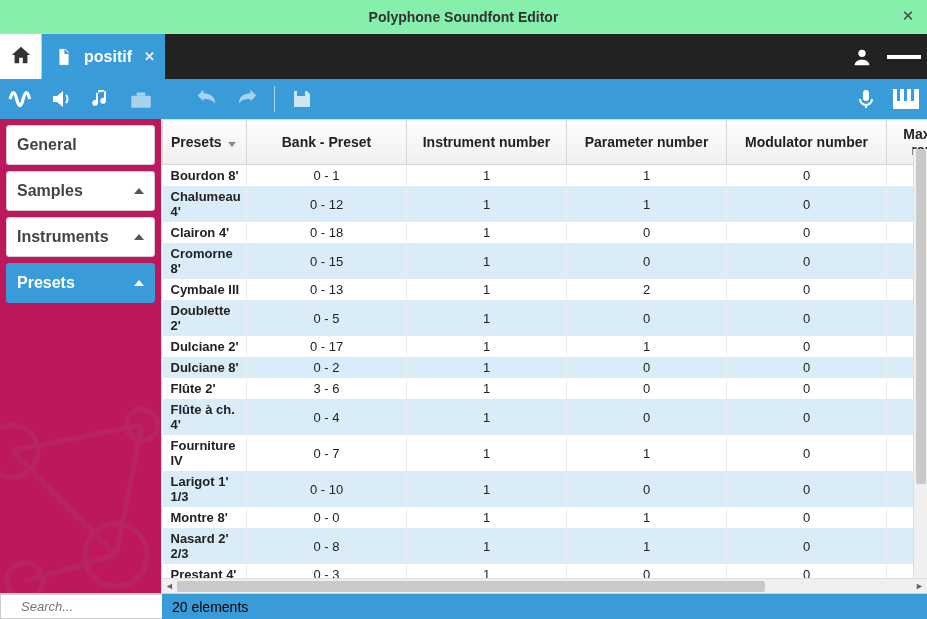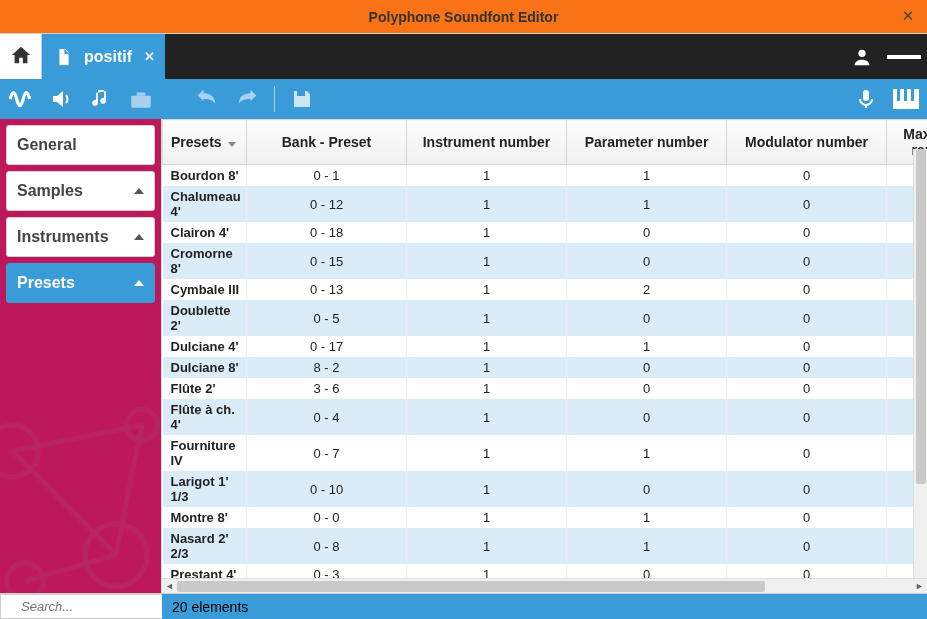--- a/index.html
+++ b/index.html
@@ -1,19 +1,19 @@
 <!DOCTYPE html>
 <html><head>
 <meta charset="utf-8">
 <style>
 * { margin: 0; padding: 0; box-sizing: border-box; }
 html, body { width: 927px; height: 619px; font-family: -apple-system, "Segoe UI", Arial, sans-serif; font-size: 14px; color: #222; overflow: hidden; background: #fff; }
 
 
-.titlebar { height: 34px; background: #f97316; display: flex; align-items: center; justify-content: center; position: relative; border-bottom: 1px solid #d0d0ce; }
+.titlebar { height: 34px; background: #86efac; display: flex; align-items: center; justify-content: center; position: relative; border-bottom: 1px solid #d0d0ce; }
 .titlebar .title { font-weight: 600; font-size: 14px; color: #333; }
 .titlebar .close { position: absolute; right: 10px; top: 7px; width: 18px; height: 18px; font-size: 15px; color: #444; cursor: pointer; display:flex; align-items:center; justify-content:center; }
 
 
 .tabstrip { height: 45px; background: #222; display: flex; align-items: stretch; position: relative; }
 .home-tab { width: 42px; background: #fff; display: flex; align-items: center; justify-content: center; border-right: 1px solid #ccc; }
 .home-tab svg { width: 22px; height: 22px; fill: #333; }
 .file-tab { background: #3a9bd9; color: #fff; display: flex; align-items: center; padding: 0 10px 0 10px; font-weight: 700; font-size: 16px; min-width: 120px; }
 .file-tab .doc-icon { width: 24px; height: 24px; margin-right: 8px; display:flex; align-items:center; justify-content:center;}
 .file-tab .doc-icon svg { width: 20px; height: 22px; fill:#fff; }
@@ -263,30 +263,30 @@
             </tr>
             <tr>
               <td>Doublette 2'</td>
               <td>0 - 5</td>
               <td>1</td>
               <td>0</td>
               <td>0</td>
               <td>0 - 12</td>
             </tr>
             <tr>
-              <td>Dulciane 4'</td>
+              <td>Dulciane 2'</td>
               <td>0 - 17</td>
               <td>1</td>
               <td>1</td>
               <td>0</td>
               <td>36 - 9</td>
             </tr>
             <tr>
               <td>Dulciane 8'</td>
-              <td>8 - 2</td>
+              <td>0 - 2</td>
               <td>1</td>
               <td>0</td>
               <td>0</td>
               <td>0 - 12</td>
             </tr>
             <tr>
               <td>Flûte 2'</td>
               <td>3 - 6</td>
               <td>1</td>
               <td>0</td>

